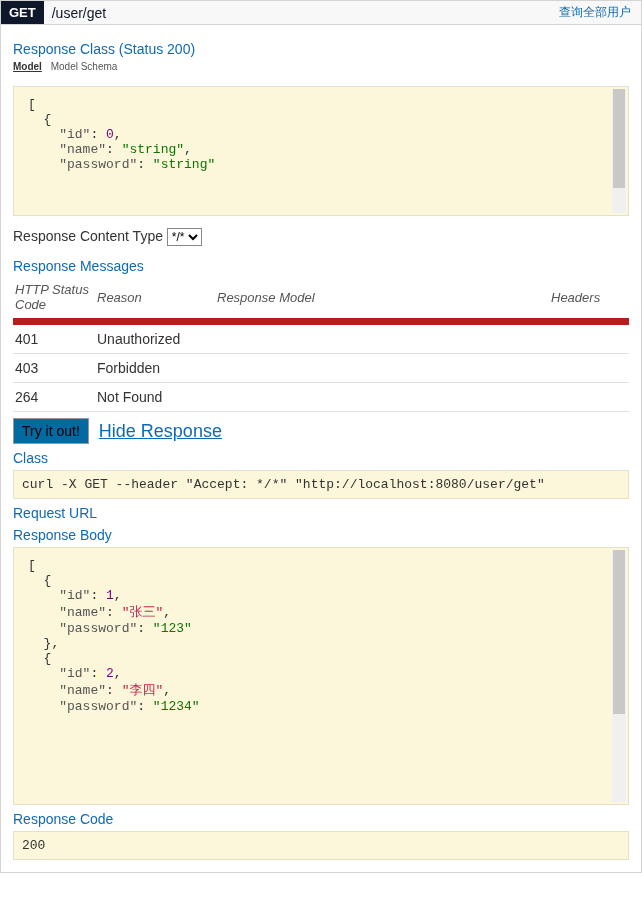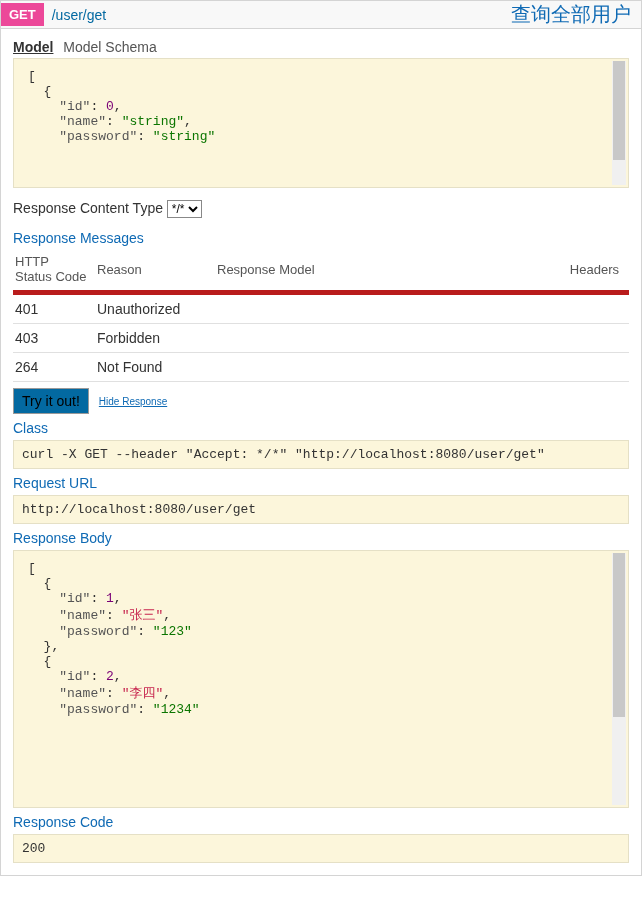--- a/index.html
+++ b/index.html
@@ -11,52 +11,52 @@
       width: 642px;
     }
     .op-header {
       display: flex;
       align-items: center;
       border: 1px solid #d4d4d4;
       background: #f8f8f8;
       padding: 0;
     }
     .method-badge {
-      background: #ec4899;
+      background: #0f172a;
       color: #fff;
       font-weight: bold;
       font-size: 13px;
       padding: 4px 8px;
       display: inline-block;
     }
     .path {
-      color: #0369a1;
+      color: #0f172a;
       padding: 0 8px;
       flex: 1;
       font-size: 14px;
     }
     .op-desc {
       color: #0f6ab4;
-      font-size: 20px;
+      font-size: 12px;
       padding-right: 10px;
     }
     .op-body {
       border: 1px solid #d4d4d4;
       border-top: none;
       padding: 10px 12px;
     }
     .section-title {
       color: #0f6ab4;
       font-size: 14px;
       margin: 6px 0 4px 0;
       font-weight: normal;
     }
     .schema-toggle {
-      margin-bottom: 3px;
-      font-size: 14px;
+      margin-bottom: 14px;
+      font-size: 10px;
     }
     .schema-toggle .active {
       text-decoration: underline;
       font-weight: bold;
       color: #333;
     }
     .schema-toggle .inactive {
       color: #555;
       margin-left: 6px;
     }
@@ -92,25 +92,26 @@
     .msg-table {
       width: 100%;
       border-collapse: collapse;
       font-size: 14px;
       margin-top: 2px;
     }
     .msg-table th {
       color: #555;
       font-weight: normal;
       text-align: left;
-      border-bottom: 5px solid #b91c1c;
+      border-bottom: 7px solid #b91c1c;
       padding: 4px 6px 6px 2px;
       font-size: 13px;
-    }
-    .msg-table th:last-child { text-align: right; padding-right: 10px; }
+      font-style: italic;
+    }
+    .msg-table th:last-child { padding-right: 10px; }
     .msg-table td {
       border-bottom: 1px solid #e0e0e0;
       padding: 6px 6px 6px 2px;
       color: #333;
     }
     .try-row {
       margin-top: 6px;
       margin-bottom: 4px;
       display: flex;
       align-items: center;
@@ -119,21 +120,21 @@
     .try-btn {
       background: #0369a1;
       border: 1px solid #999;
       padding: 4px 8px;
       font-size: 14px;
       cursor: pointer;
     }
     .hide-link {
       color: #0f6ab4;
       text-decoration: underline;
-      font-size: 10px;
+      font-size: 18px;
     }
     .inline-code {
       background: #fcf6db;
       border: 1px solid #e5e0c6;
       font-family: "Courier New", Consolas, monospace;
       font-size: 13px;
       padding: 6px 8px;
       margin-top: 2px;
       margin-bottom: 2px;
     }
@@ -153,20 +154,21 @@
 <body>
 
 <div class="op-header">
   <span class="method-badge">GET</span>
   <span class="path">/user/get</span>
   <span class="op-desc">查询全部用户</span>
 </div>
 
 <div class="op-body">
 
+  <div class="section-title">Response Class (Status 200)</div>
   <div class="schema-toggle">
     <span class="active">Model</span>
     <span class="inactive">Model Schema</span>
   </div>
   <div class="code-block schema-block"><span>[
   {
     <span class="json-key">"id"</span>: <span class="json-num">0</span>,
     <span class="json-key">"name"</span>: <span class="json-str">"string"</span>,
     <span class="json-key">"password"</span>: <span class="json-str">"string"</span></span>
     <div class="sb-scroll"><div class="thumb" style="top:0;height:80%"></div></div>
@@ -213,21 +215,20 @@
 
   <div class="try-row">
     <button class="try-btn">Try it out!</button>
     <a href="#" class="hide-link">Hide Response</a>
   </div>
 
   <div class="section-title">Class</div>
   <div class="inline-code">curl -X GET --header "Accept: */*" "http://localhost:8080/user/get"</div>
 
   <div class="section-title">Request URL</div>
-  <div class="inline-code">http://localhost:8080/user/get</div>
 
   <div class="section-title">Response Body</div>
   <div class="code-block response-block"><span>[
   {
     <span class="json-key">"id"</span>: <span class="numeric">1</span>,
     <span class="json-key">"name"</span>: <span class="json-str-cn">"张三"</span>,
     <span class="json-key">"password"</span>: <span class="string">"123"</span>
   },
   {
     <span class="json-key">"id"</span>: <span class="numeric">2</span>,

